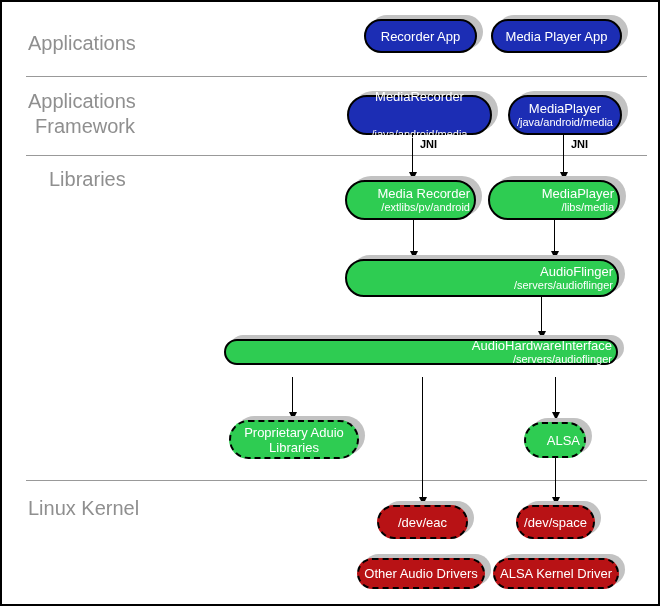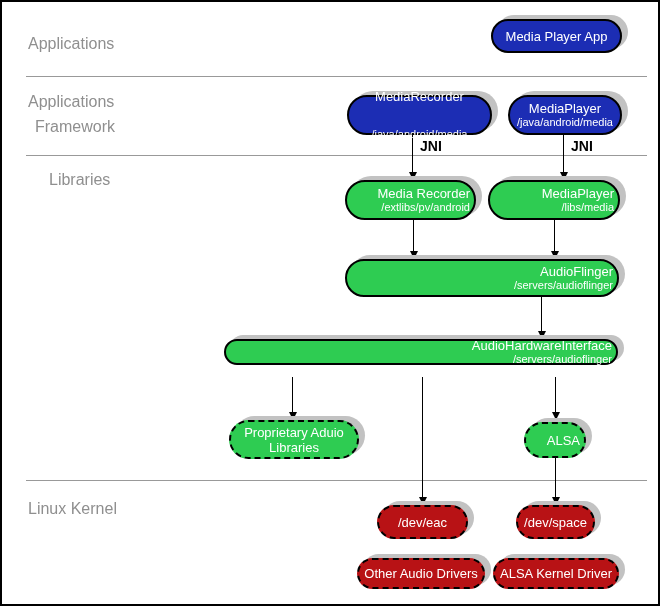--- a/index.html
+++ b/index.html
@@ -18,21 +18,21 @@
     width: 660px;
     height: 606px;
     background: #ffffff;
     border: 2px solid #000;
     overflow: hidden;
     font-family: "Liberation Sans", sans-serif;
   }
   .layer-label {
     position: absolute;
     color: var(--label_gray);
-    font-size: 16px;
+    font-size: 20px;
     line-height: 25px;
     white-space: nowrap;
   }
   .layer-label .indent-sm { padding-left: 7px; }
   .layer-label .indent-lg { padding-left: 21px; }
   .divider {
     position: absolute;
     left: 24px;
     width: 621px;
     height: 1px;
@@ -68,21 +68,21 @@
     position: absolute;
     bottom: 0;
     left: -3.5px;
     width: 0; height: 0;
     border-left: 4px solid transparent;
     border-right: 4px solid transparent;
     border-top: 8px solid var(--arrow_black);
   }
   .jni {
     position: absolute;
-    font-size: 14px;
+    font-size: 11px;
     font-weight: bold;
     color: #000;
   }
 </style>
 </head>
 <body>
 
 <div class="diagram">
 
   <div class="layer-label" style="left:26px; top:29px;">
@@ -109,20 +109,23 @@
   <div class="connector arrow" style="left:552px; top:218px; height:39px;"></div>
   <div class="connector arrow" style="left:539px; top:295px; height:42px;"></div>
   <div class="connector arrow" style="left:290px; top:375px; height:43px;"></div>
   <div class="connector arrow" style="left:420px; top:375px; height:128px;"></div>
   <div class="connector arrow" style="left:553px; top:375px; height:43px;"></div>
   <div class="connector arrow" style="left:553px; top:455px; height:48px;"></div>
 
   <div class="jni" style="left:418px; top:136px;">JNI</div>
   <div class="jni" style="left:569px; top:136px;">JNI</div>
 
+  <div class="node blue" style="left:362px; top:17px; width:113px; height:34px;">
+    <div class="title">Recorder App</div>
+  </div>
   <div class="node blue" style="left:489px; top:17px; width:131px; height:34px;">
     <div class="title">Media Player App</div>
   </div>
 
   <div class="node blue" style="left:345px; top:93px; width:145px; height:40px;gap:24px;">
     <div class="title">MediaRecorder</div>
     <div class="subtitle">/java/android/media</div>
   </div>
   <div class="node blue" style="left:506px; top:93px; width:114px; height:40px;">
     <div class="title">MediaPlayer</div>

